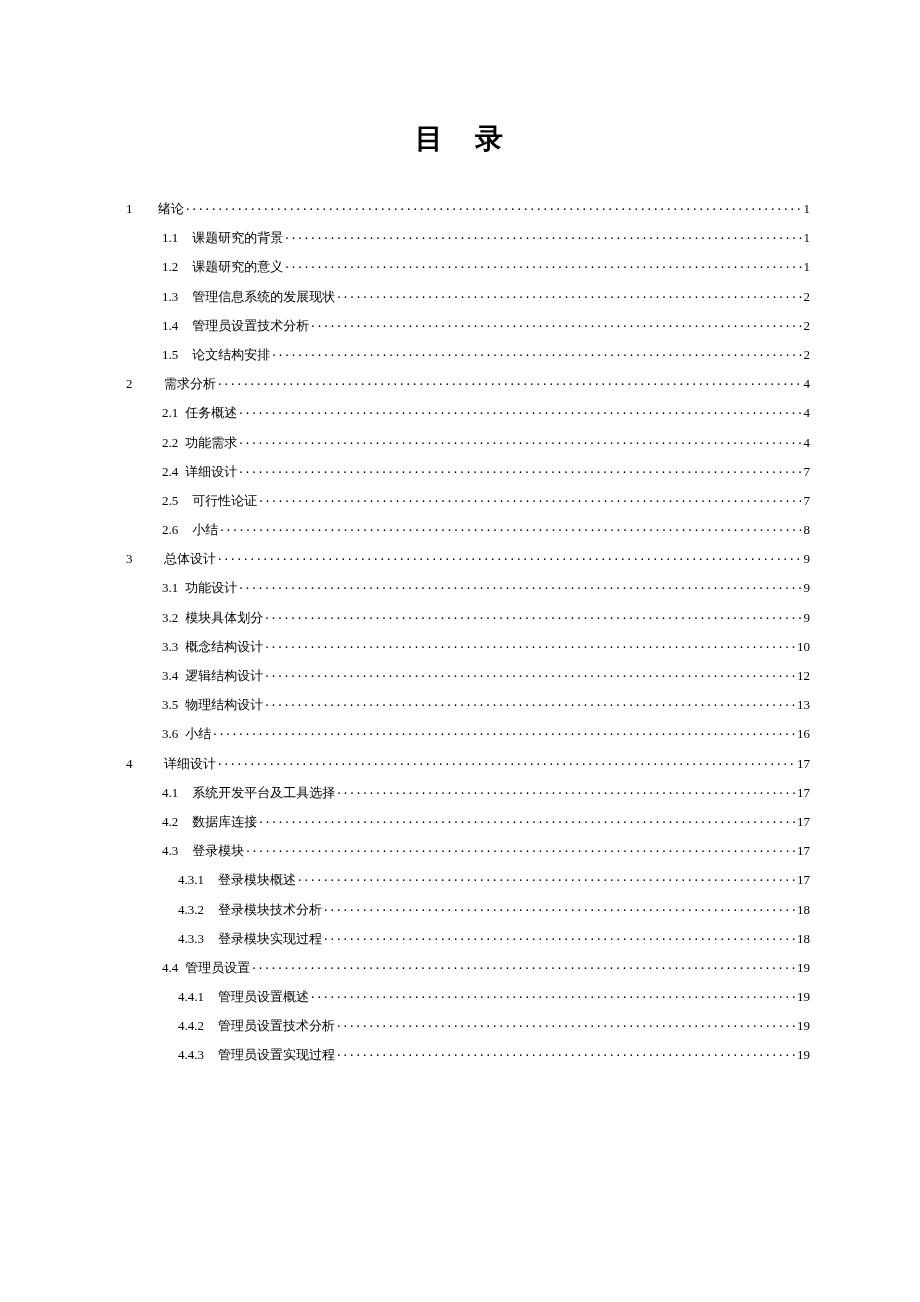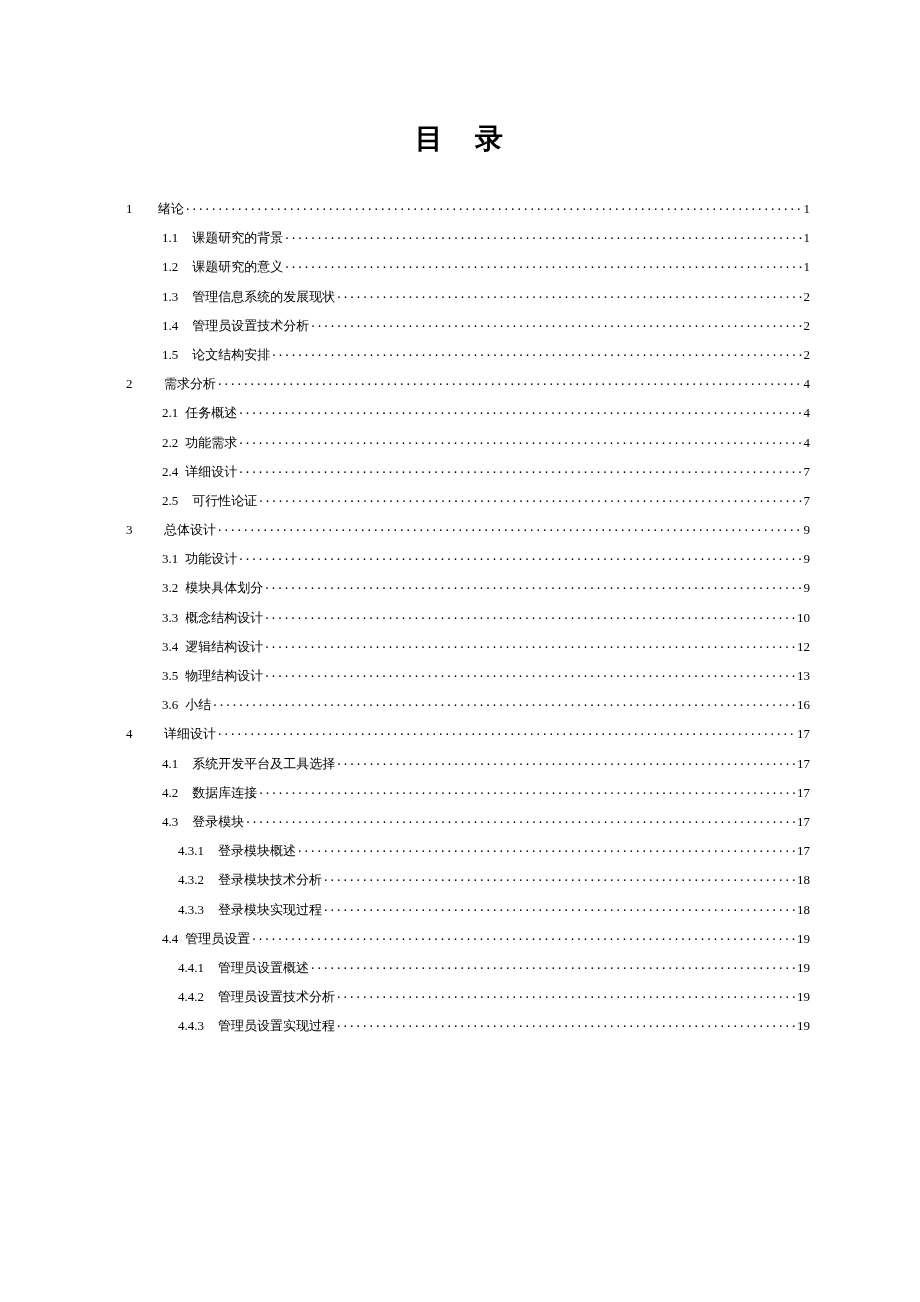--- a/index.html
+++ b/index.html
@@ -142,20 +142,25 @@
       <div class="toc-row indent-1">
         <span class="toc-label"><span>2.4</span><span class="sub-gap"></span><span>详细设计</span></span>
         <span class="toc-leader"></span>
         <span class="toc-page">7</span>
       </div>
       <div class="toc-row indent-1">
         <span class="toc-label"><span>2.5</span><span class="sub-gap-wide"></span><span>可行性论证</span></span>
         <span class="toc-leader"></span>
         <span class="toc-page">7</span>
       </div>
+      <div class="toc-row indent-1">
+        <span class="toc-label"><span>2.6</span><span class="sub-gap-wide"></span><span>小结</span></span>
+        <span class="toc-leader"></span>
+        <span class="toc-page">8</span>
+      </div>
       <div class="toc-row indent-0">
         <span class="toc-label"><span class="chapter-num">3</span><span class="chapter-gap-wide"></span><span>总体设计</span></span>
         <span class="toc-leader"></span>
         <span class="toc-page">9</span>
       </div>
       <div class="toc-row indent-1">
         <span class="toc-label"><span>3.1</span><span class="sub-gap"></span><span>功能设计</span></span>
         <span class="toc-leader"></span>
         <span class="toc-page">9</span>
       </div>

